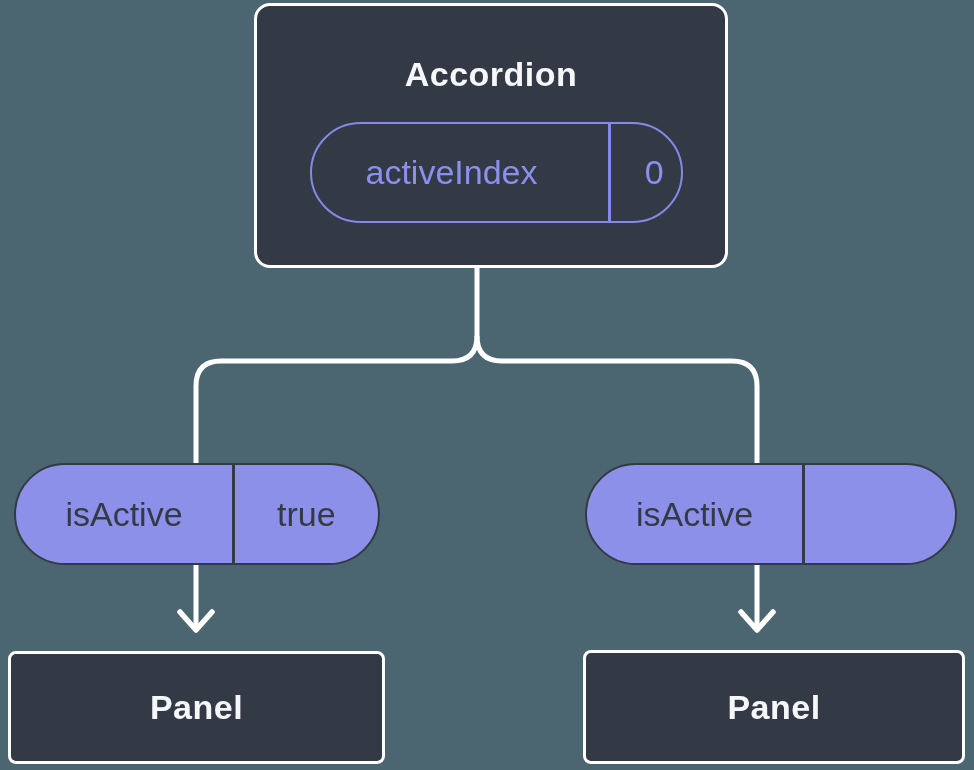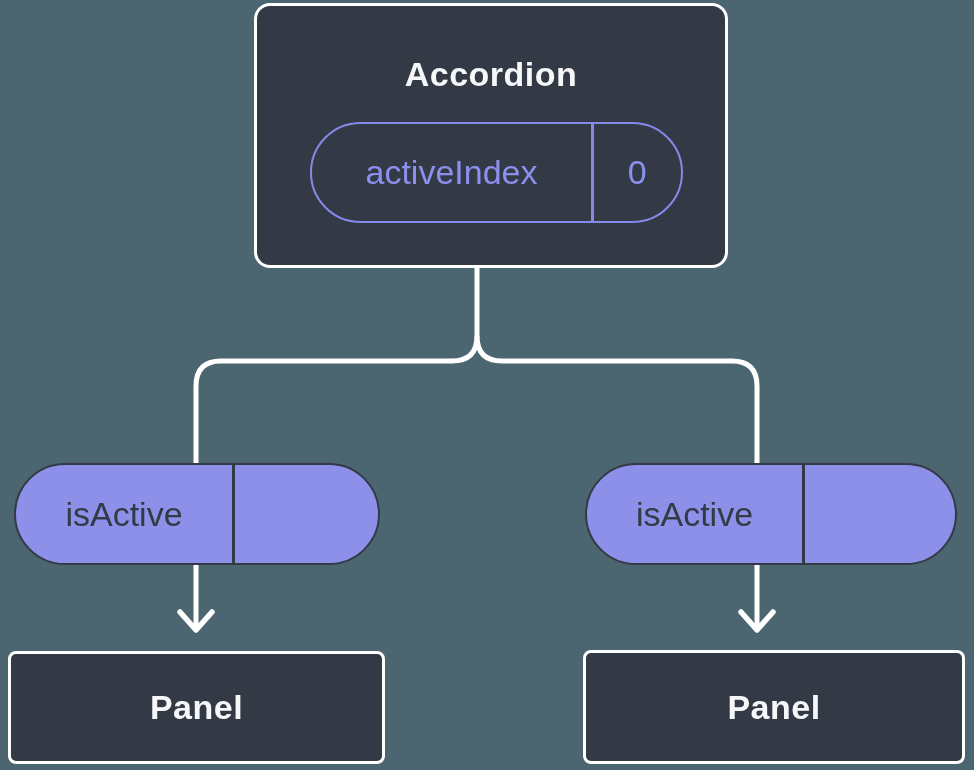--- a/index.html
+++ b/index.html
@@ -51,20 +51,21 @@
   }
   .pill .seg{display:flex;align-items:center;justify-content:center;}
   .pill .seg-key{flex:0 0 auto;}
   .pill .seg-val{flex:1 1 auto;}
 
   .state-pill{
     left:53px;top:116px;width:373px;height:101px;
     border:2.5px solid var(--state-pill-border);
     background:transparent;
     margin-top:0;
+    gap:17px;
   }
   .state-pill .seg{color:var(--state-pill-text);font-size:34px;font-weight:500;}
   .state-pill .seg-key{width:279px;}
   .state-pill .divider{width:2.5px;background:var(--state-pill-border);}
 
   .prop-pill{
     background:var(--pill-fill);
     border:2.5px solid var(--pill-outline);
     height:102px;top:463px;
   }
@@ -93,20 +94,21 @@
     <div class="pill state-pill">
       <div class="seg seg-key">activeIndex</div>
       <div class="divider"></div>
       <div class="seg seg-val">0</div>
     </div>
   </div>
 
   <div class="pill prop-pill prop-pill-left">
     <div class="seg seg-key">isActive</div>
     <div class="divider"></div>
+    <div class="seg seg-val">true</div>
   </div>
 
   <div class="pill prop-pill prop-pill-right">
     <div class="seg seg-key">isActive</div>
     <div class="divider"></div>
   </div>
 
   <div class="node panel-node panel-left">
     <div class="node-title">Panel</div>
   </div>

